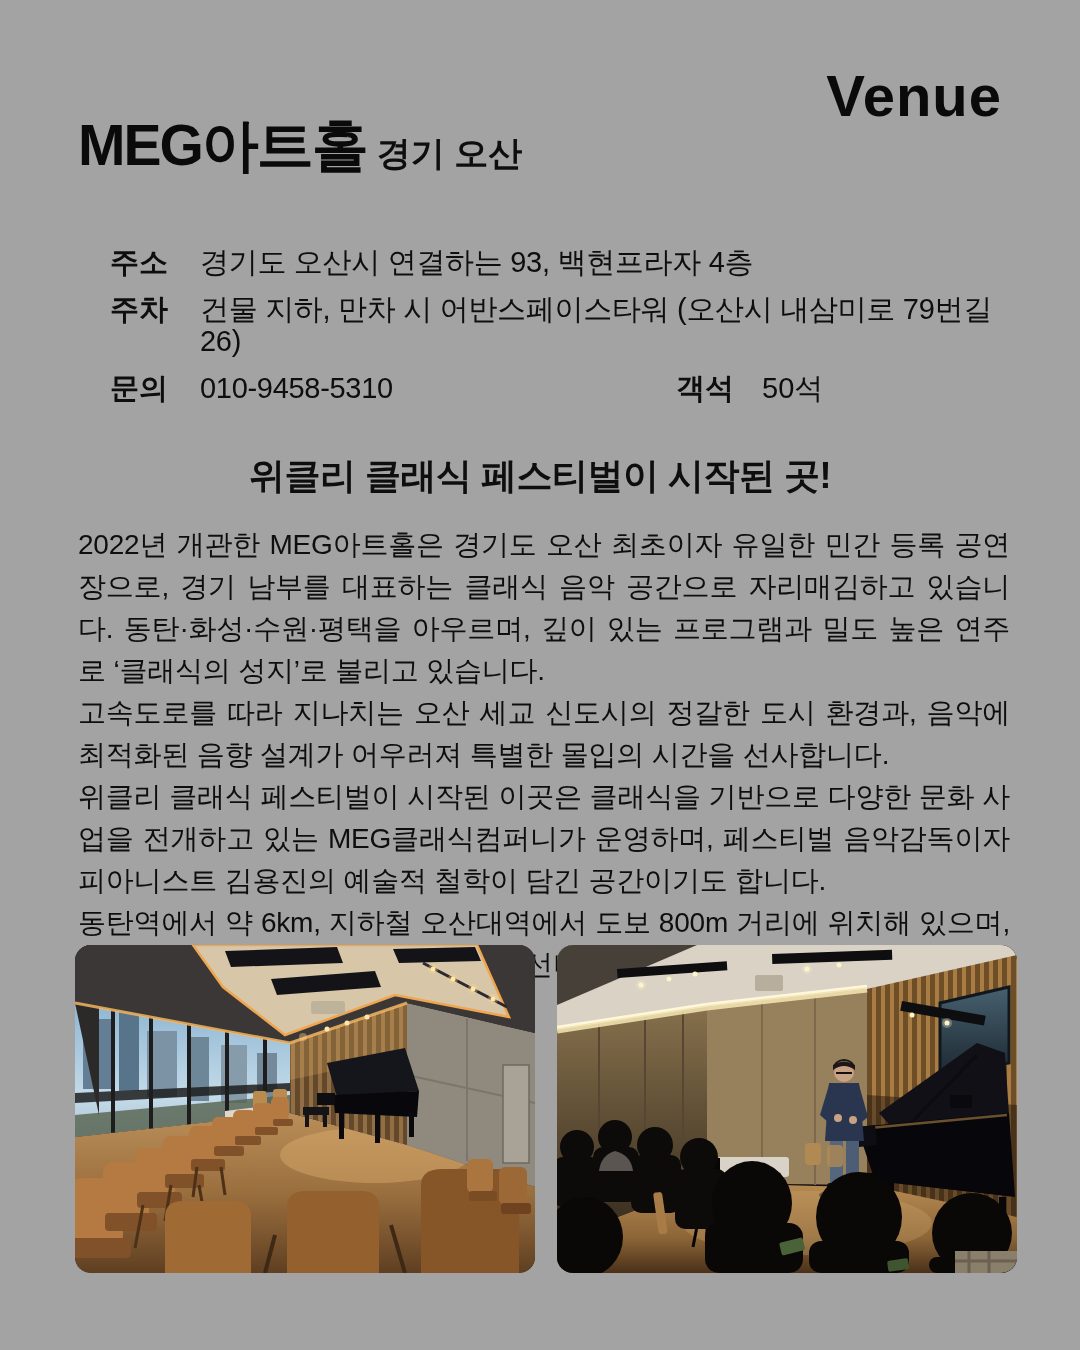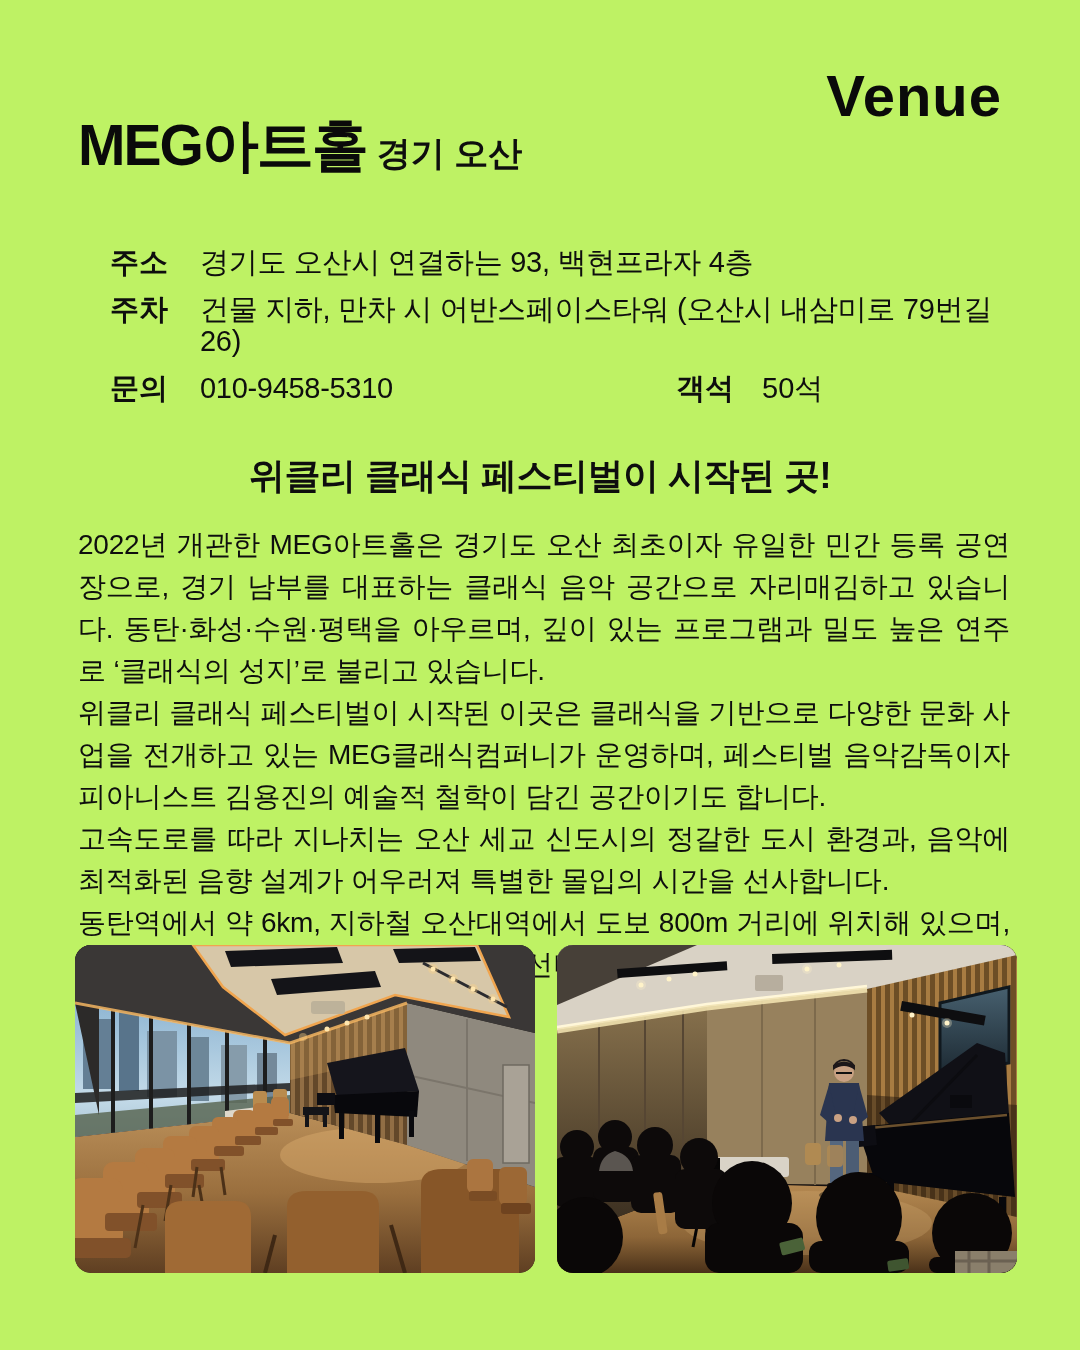--- a/index.html
+++ b/index.html
@@ -52,21 +52,21 @@
     position:absolute; top:945px; width:460px; height:328px;
     border-radius:16px; overflow:hidden; background:#2a241f;
   }
   .photo svg { display:block; width:100%; height:100%; }
   .photo-left { left:75px; }
   .photo-right { left:557px; }
 </style>
 </head>
 <body>
 
-<div class="page" style="background: #bef264;">
+<div class="page" style="background: #a3a3a3;">
 
   <div class="venue-label">Venue</div>
 
   <div class="title-row">
     <span class="hall-title">MEG아트홀</span>
     <span class="hall-location">경기 오산</span>
   </div>
 
   <div class="info-list">
     <div class="info-row">
@@ -82,22 +82,22 @@
       <span class="info-value">010-9458-5310</span>
       <span class="info-label-2">객석</span>
       <span class="info-value-2">50석</span>
     </div>
   </div>
 
   <div class="highlight-line">위클리 클래식 페스티벌이 시작된 곳!</div>
 
   <div class="body-text">
     <p>2022년 개관한 MEG아트홀은 경기도 오산 최초이자 유일한 민간 등록 공연장으로, 경기 남부를 대표하는 클래식 음악 공간으로 자리매김하고 있습니다. 동탄·화성·수원·평택을 아우르며, 깊이 있는 프로그램과 밀도 높은 연주로 ‘클래식의 성지’로 불리고 있습니다.</p>
+    <p>고속도로를 따라 지나치는 오산 세교 신도시의 정갈한 도시 환경과, 음악에 최적화된 음향 설계가 어우러져 특별한 몰입의 시간을 선사합니다.</p>
     <p>위클리 클래식 페스티벌이 시작된 이곳은 클래식을 기반으로 다양한 문화 사업을 전개하고 있는 MEG클래식컴퍼니가 운영하며, 페스티벌 음악감독이자 피아니스트 김용진의 예술적 철학이 담긴 공간이기도 합니다.</p>
-    <p>고속도로를 따라 지나치는 오산 세교 신도시의 정갈한 도시 환경과, 음악에 최적화된 음향 설계가 어우러져 특별한 몰입의 시간을 선사합니다.</p>
     <p>동탄역에서 약 6km, 지하철 오산대역에서 도보 800m 거리에 위치해 있으며, 강남역과 예술의전당을 연결하는 간선버스로도 편리하게 방문하실 수 있습니다.</p>
   </div>
 
   <div class="photo photo-left">
     <svg viewBox="0 0 460 328" preserveAspectRatio="none">
       <defs>
         <linearGradient id="skyL" x1="0" y1="0" x2="0" y2="1">
           <stop offset="0" stop-color="#8fb6d3"></stop>
             <stop offset="0.7" stop-color="#c4dbe9"></stop>
             <stop offset="1" stop-color="#a9c3d4"></stop>

